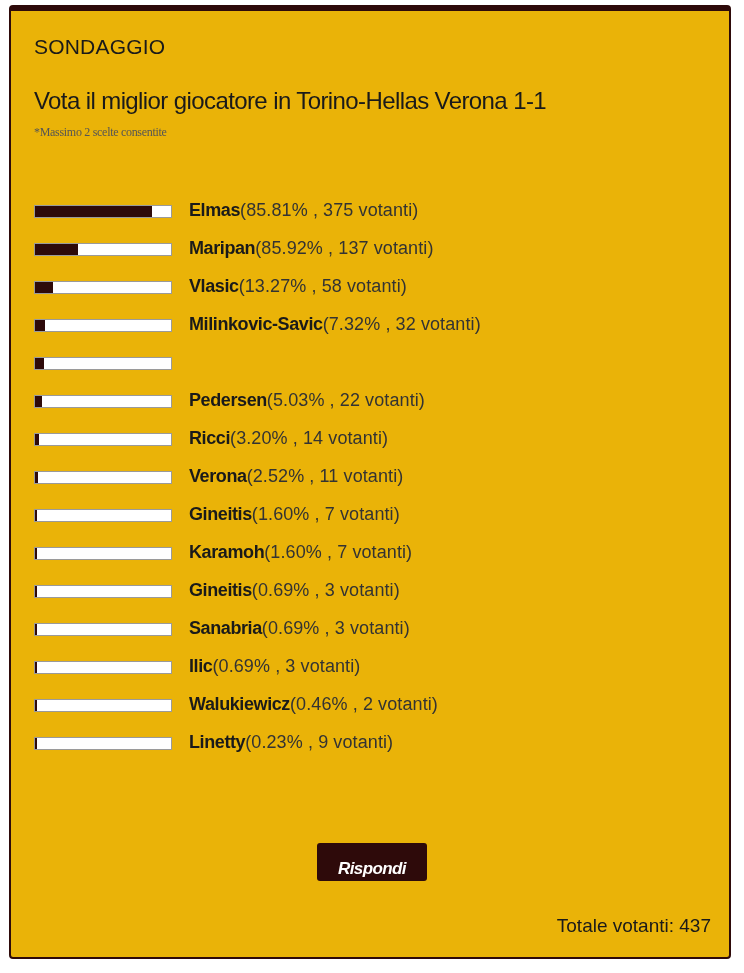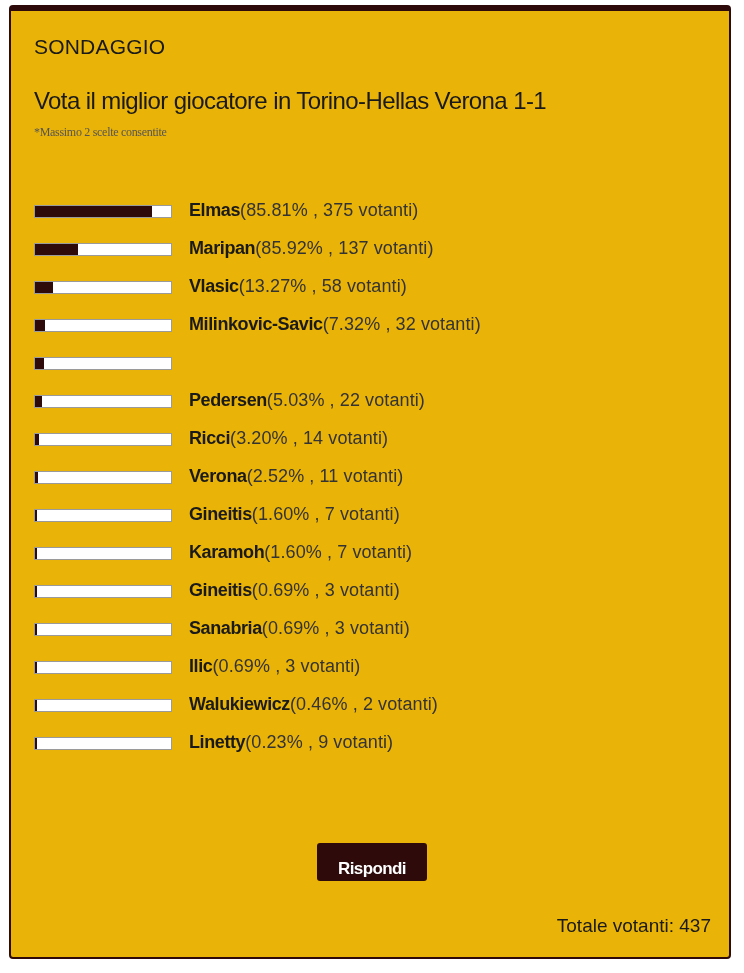--- a/index.html
+++ b/index.html
@@ -108,20 +108,21 @@
       background: #2e0a0a;
       color: #fff;
       border: none;
       border-radius: 3px;
       font-family: "Liberation Sans", sans-serif;
       font-weight: bold;
       font-size: 17px;
       letter-spacing: -0.6px;
       cursor: pointer;
       padding: 16px;
+      font-style: italic;
     }
     .total {
       position: absolute;
       right: 18px;
       top: 904px;
       font-family: "Liberation Sans", sans-serif;
       font-size: 19px;
       color: #1a1a1a;
       text-align: right;
     }

